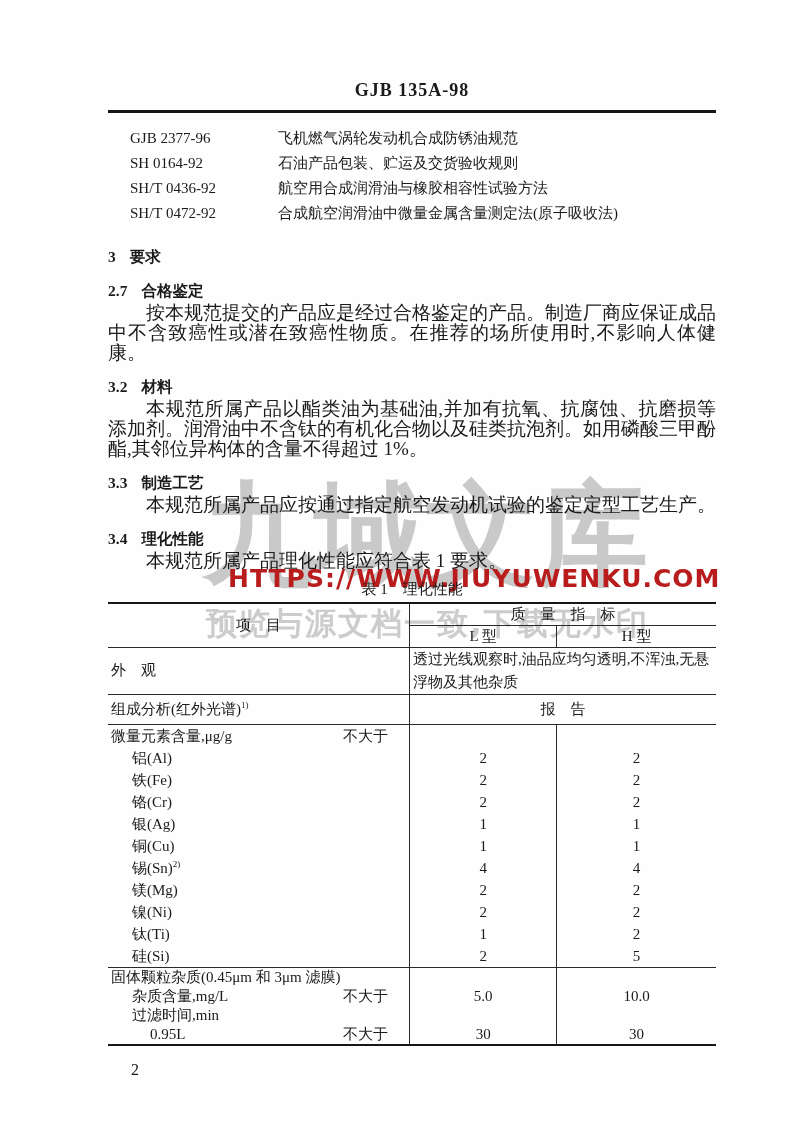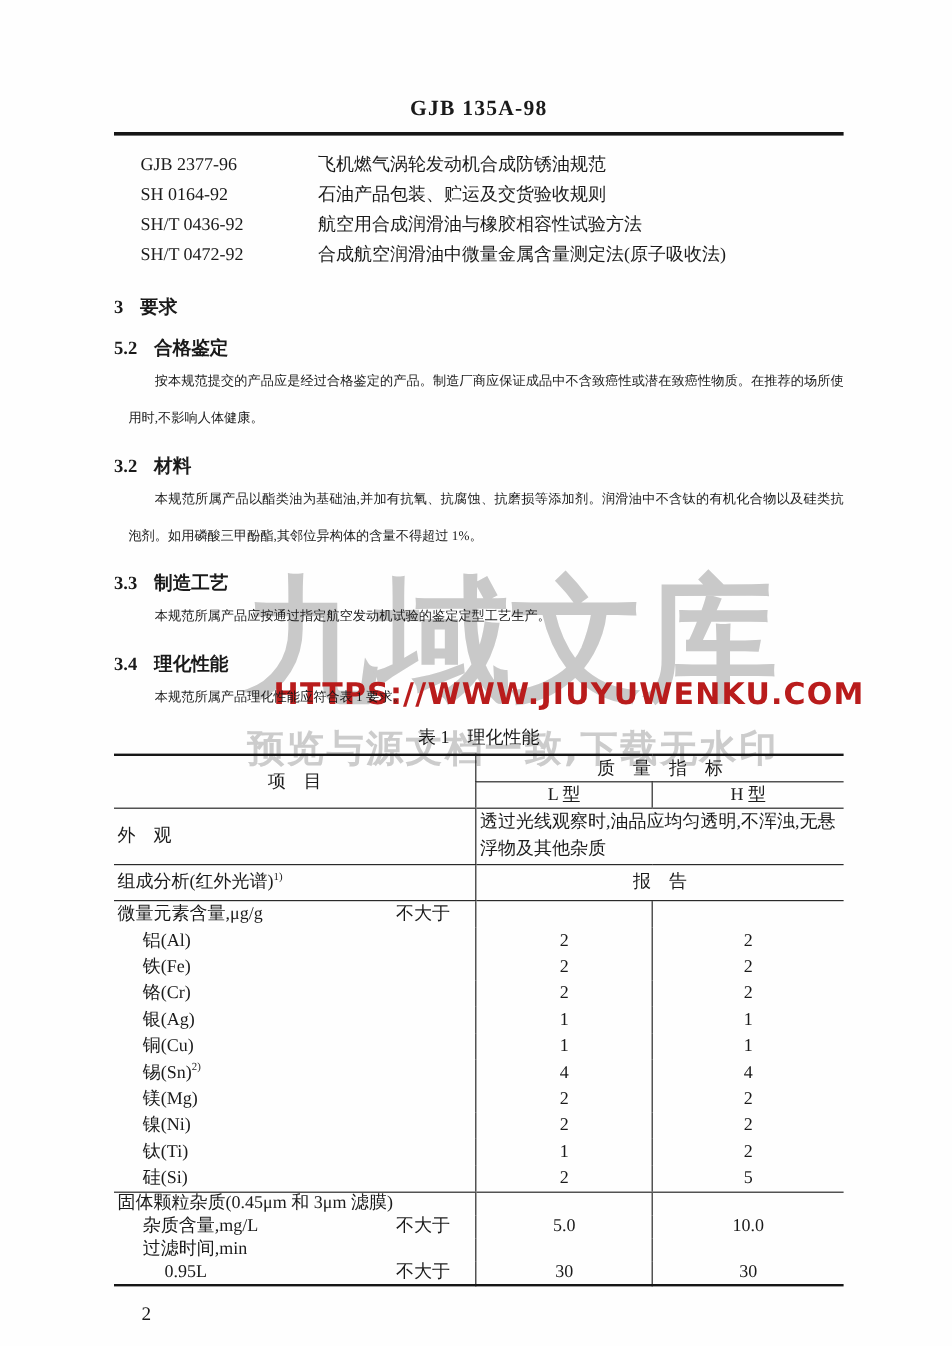--- a/index.html
+++ b/index.html
@@ -8,32 +8,32 @@
     position:relative; width:793px; height:1122px; margin:0 auto;
     background:#fefefe; overflow:hidden; color:#1a1a1a;
   }
   
   .wm { position:absolute; z-index:0; pointer-events:none;
         font-family:"DejaVu Sans", sans-serif; font-weight:bold; white-space:nowrap; }
   .wm-big  { left:203px; top:478px; font-size:112px; line-height:1; color:#c9c9c9; letter-spacing:-1px; }
   .wm-url  { left:228px; top:564px; font-size:25px;  color:#b91c1c; letter-spacing:1px; }
   .wm-line { left:206px; top:603px; font-size:31px;  color:#cccccc; letter-spacing:2px; }
   
-  .content { position:absolute; z-index:1; left:95px; top:0; width:608px; }
+  .content { position:absolute; z-index:1; left:108px; top:0; width:608px; }
   .doc-title { margin-top:80px; text-align:center; font-weight:bold;
                font-size:18px; line-height:20px; letter-spacing:1px; }
   .title-rule { margin-top:10px; height:3px; background:#161616; }
   .refs { margin-top:13px; }
   .ref-row { display:flex; line-height:25px; font-size:15px; padding-left:22px; }
   .ref-code { width:148px; flex:none; }
   .sec-h { font-weight:bold; font-size:15.5px; line-height:21px; }
   .sec-h .num { margin-right:14px; }
   .h-top { margin-top:20px; }
   .h-sub { margin-top:13px; }
-  .para { font-size:11px; line-height:31px; text-indent:2em; text-align:justify; margin-top:2px;margin-left:12px; }
+  .para { font-size:19px; line-height:20px; text-indent:2em; text-align:justify; margin-top:2px; }
   .tbl-caption { margin-top:9px; text-align:center; font-size:15px; line-height:18px; margin-bottom:4px;font-family:Liberation Serif, serif; }
   
   table.spec { width:100%; border-collapse:collapse; table-layout:fixed;
                border-top:2.5px solid #161616; border-bottom:2.5px solid #161616; }
   table.spec td { font-size:15px; vertical-align:middle; padding:0 3px; }
   .col-item { width:49.6%; } .col-l { width:24.2%; } .col-h { width:26.2%; }
   .v  { border-left:1.3px solid #2a2a2a; }
   .bb { border-bottom:1.3px solid #2a2a2a; }
   .tc { text-align:center; }
   tr.hdr { height:22px; }
@@ -79,21 +79,21 @@
         <span class="ref-code">SH/T 0472-92</span>
         <span>合成航空润滑油中微量金属含量测定法(原子吸收法)</span>
       </div>
     </div>
 
     <div class="sec-h h-top">
       <span class="num">3</span><span>要求</span>
     </div>
 
     <div class="sec-h h-sub">
-      <span class="num">5.2</span><span>合格鉴定</span>
+      <span class="num">2.7</span><span>合格鉴定</span>
     </div>
     <div class="para">按本规范提交的产品应是经过合格鉴定的产品。制造厂商应保证成品中不含致癌性或潜在致癌性物质。在推荐的场所使用时,不影响人体健康。</div>
 
     <div class="sec-h h-sub">
       <span class="num">3.2</span><span>材料</span>
     </div>
     <div class="para">本规范所属产品以酯类油为基础油,并加有抗氧、抗腐蚀、抗磨损等添加剂。润滑油中不含钛的有机化合物以及硅类抗泡剂。如用磷酸三甲酚酯,其邻位异构体的含量不得超过 1%。</div>
 
     <div class="sec-h h-sub">
       <span class="num">3.3</span><span>制造工艺</span>

